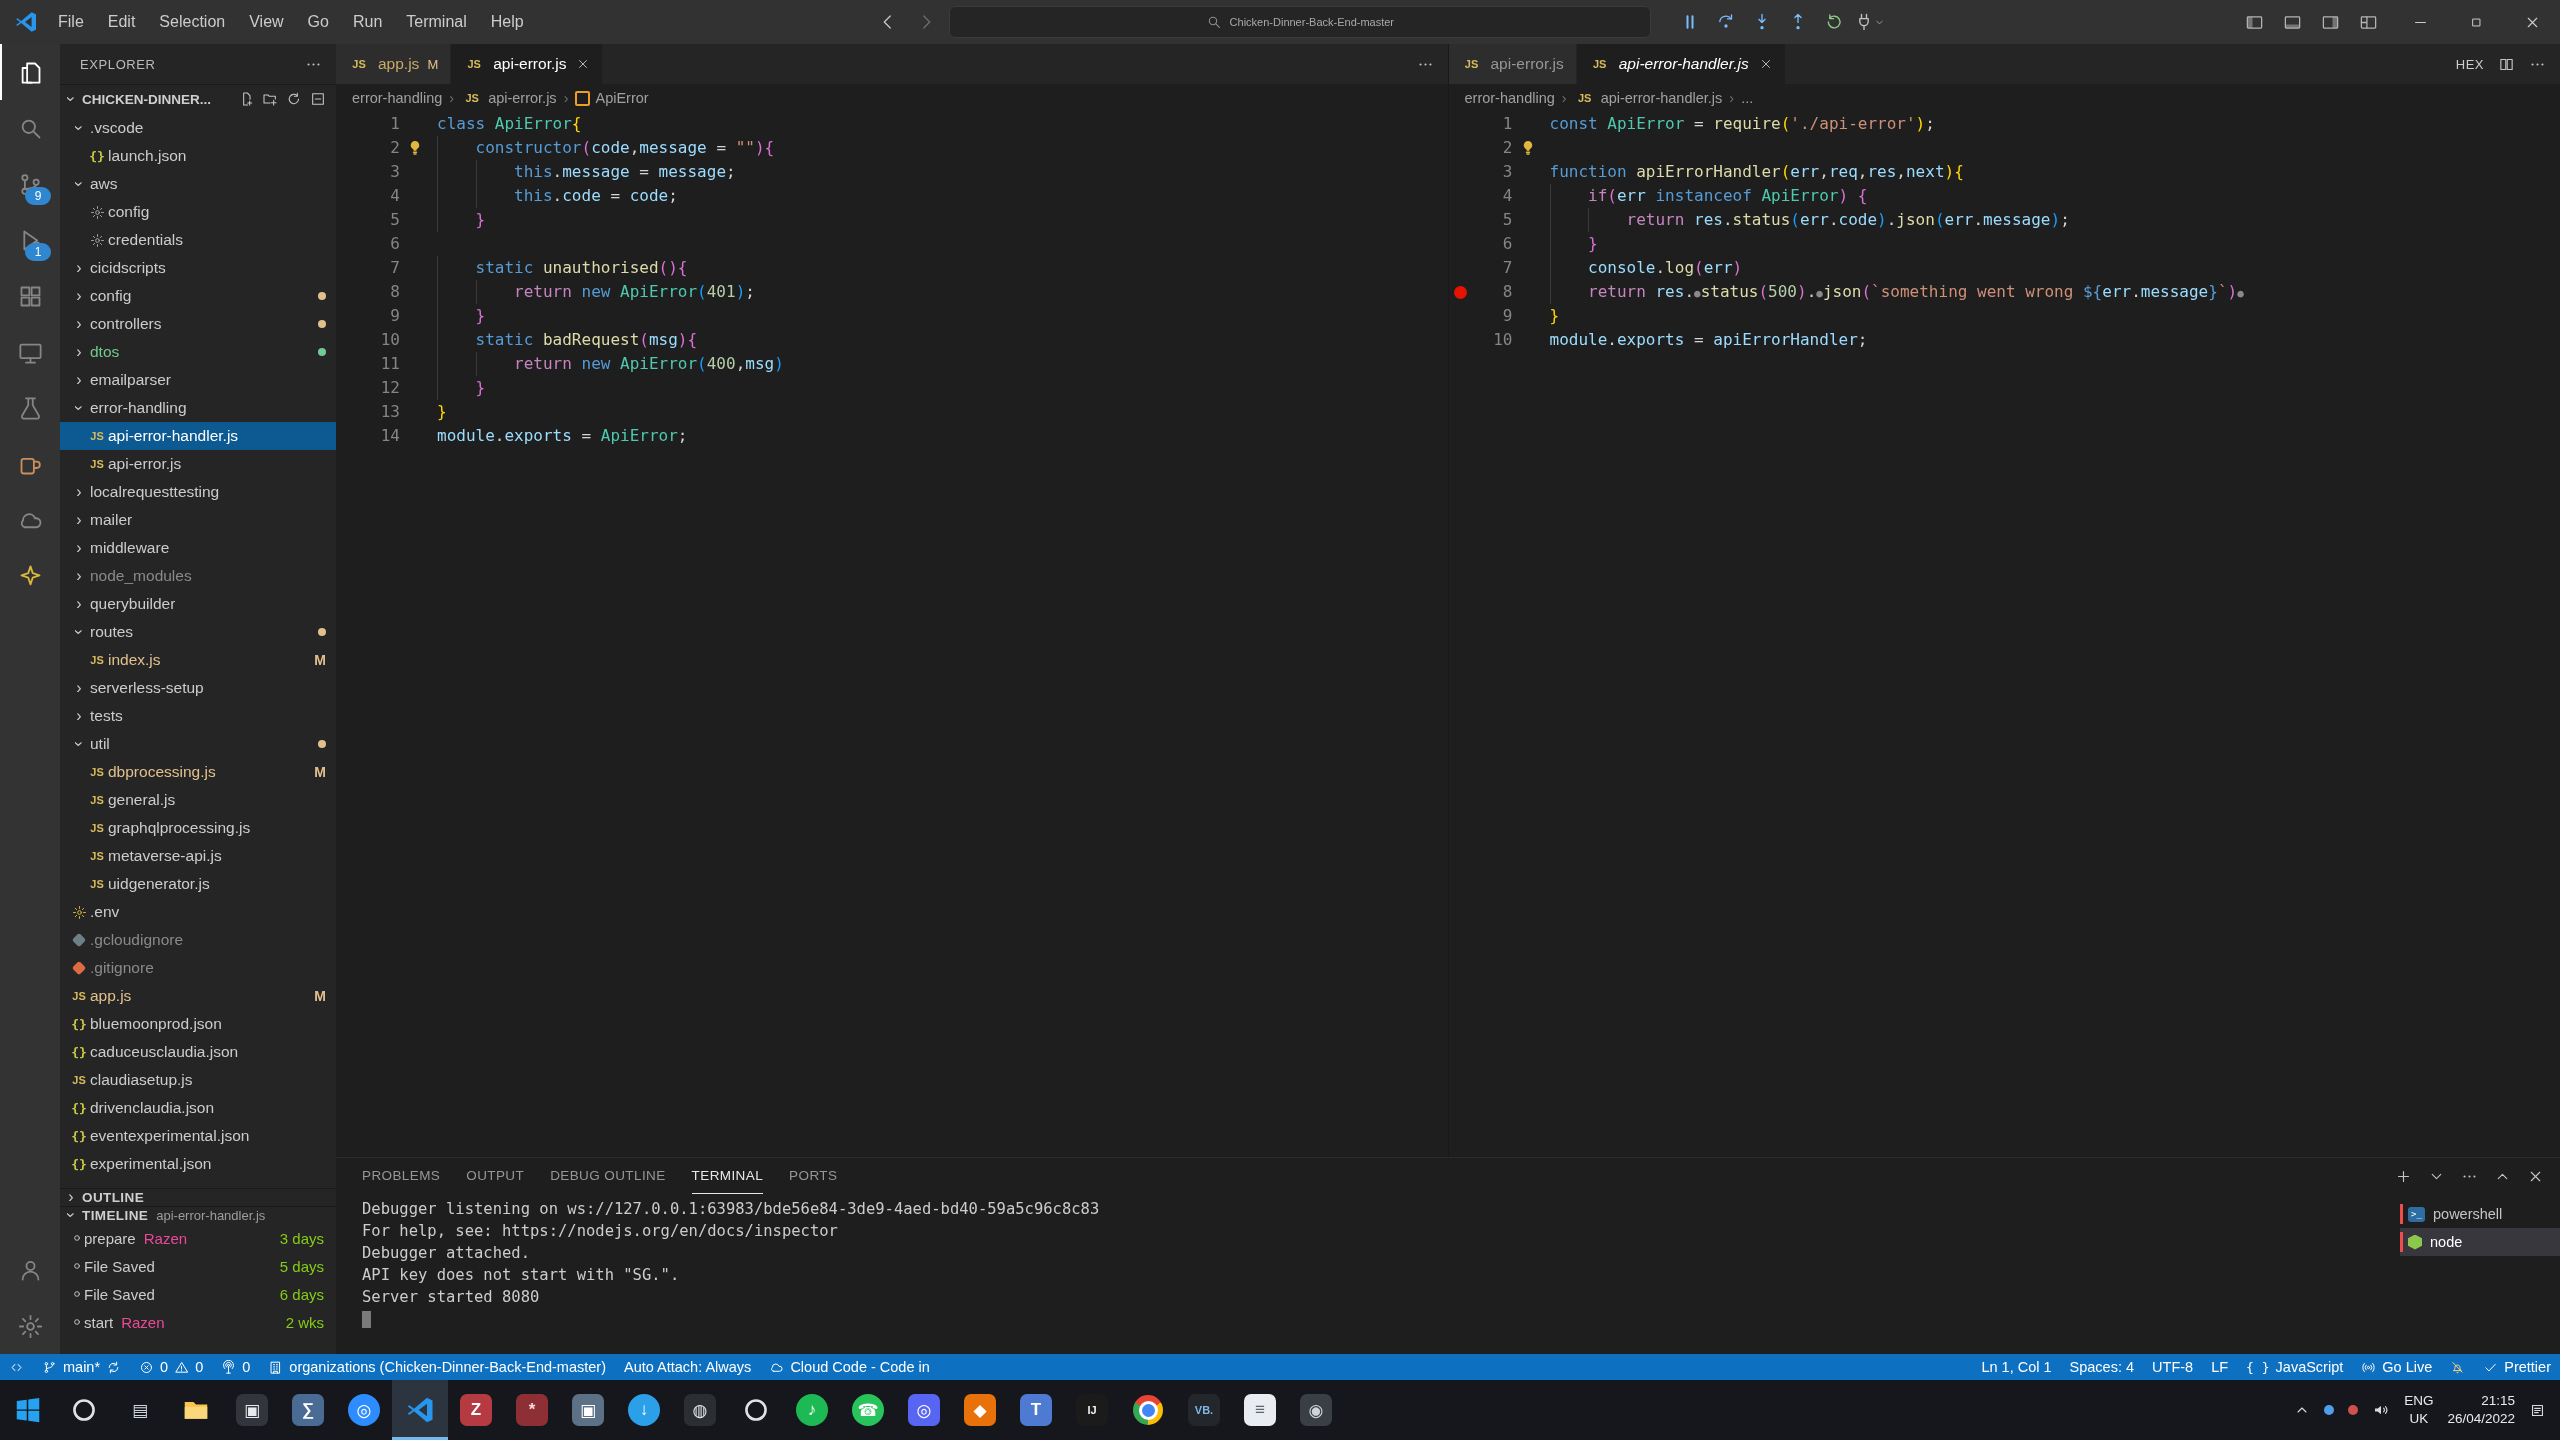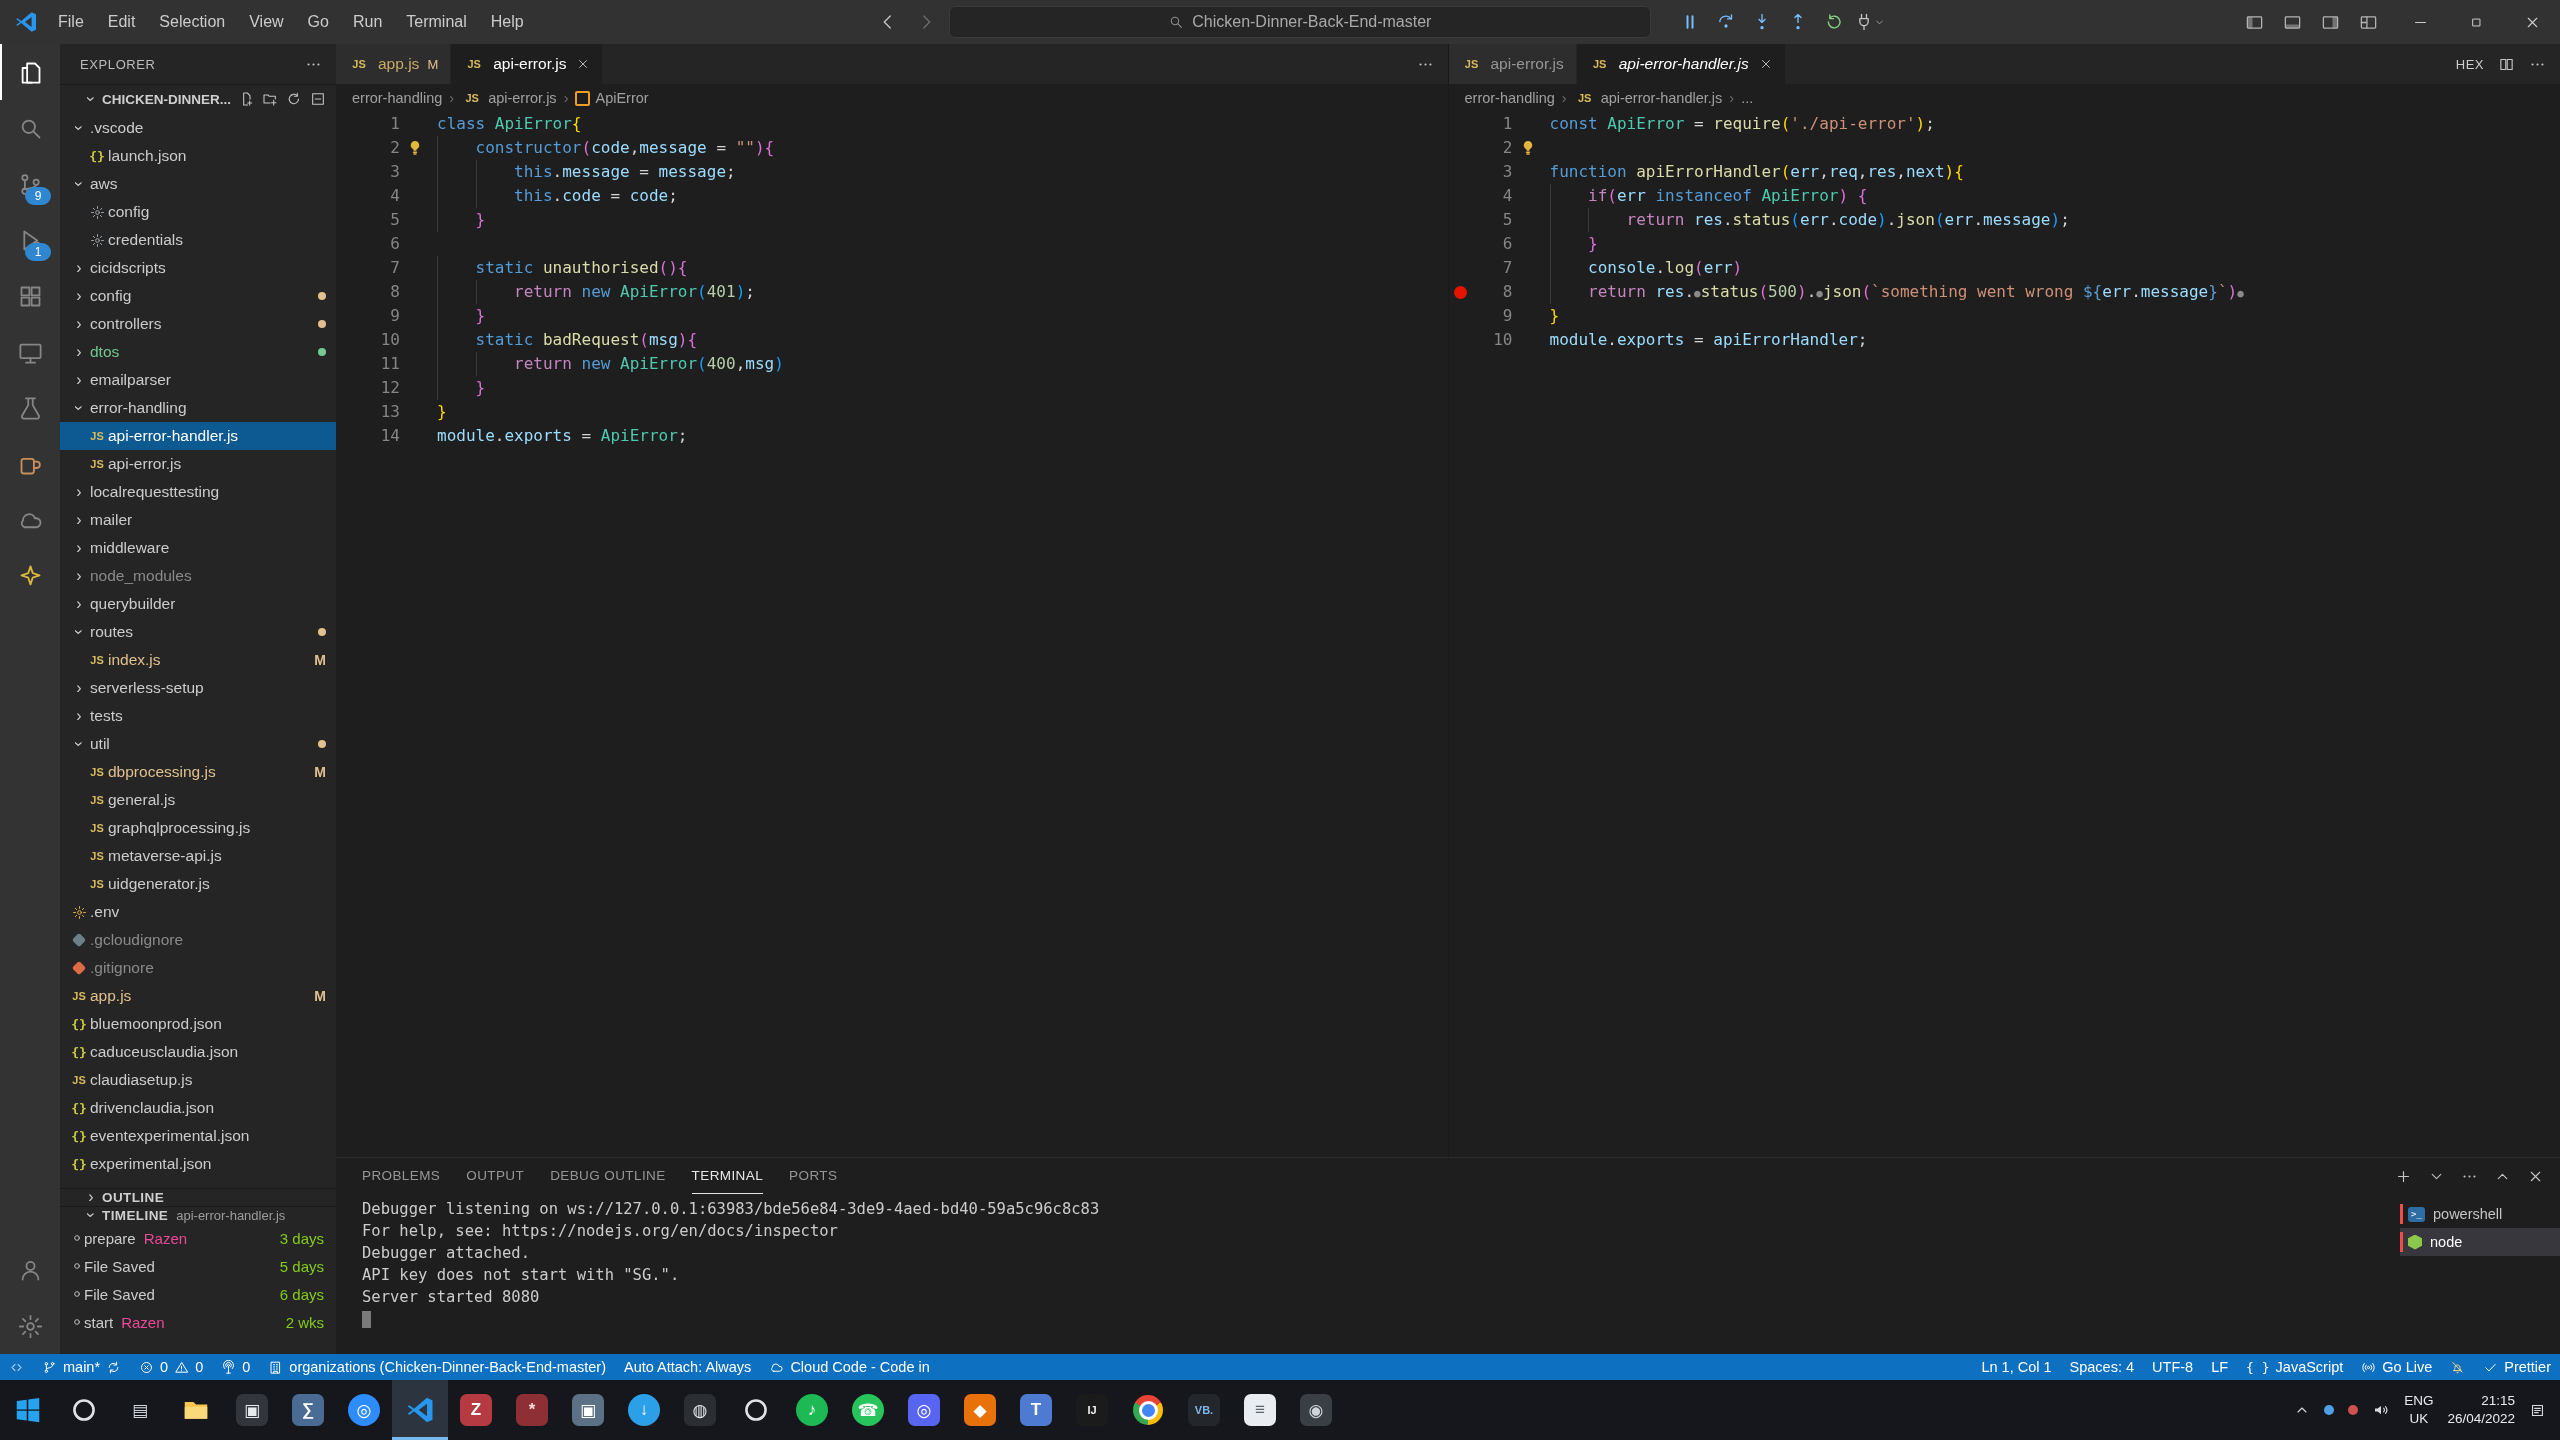--- a/index.html
+++ b/index.html
@@ -11,21 +11,21 @@
 
   
   .titlebar{flex:0 0 44px;background:#323233;display:flex;align-items:center;font-size:16px;color:#cccccc;}
   .vslogo{margin:0 8px 0 14px;font-size:24px;}
   .menubar{display:flex;height:100%;}
   .menu-item{padding:0 12px;display:flex;align-items:center;}
   .tb-center{flex:1;display:flex;align-items:center;justify-content:center;gap:8px;min-width:0;}
   .navbtn{font-size:20px;color:#cccccc;width:30px;}
   .navbtn.dim{color:#707070;}
   .searchbox{width:700px;height:30px;background:#252526;border:1px solid #3b3b3c;border-radius:6px;
-             display:flex;align-items:center;justify-content:center;gap:8px;color:#a9a9a9;font-size:16px;}
+             display:flex;align-items:center;justify-content:center;gap:8px;color:#a9a9a9;font-size:11px;}
   .searchbox .ic{font-size:16px;color:#8f8f8f;}
   .debugbar{display:flex;align-items:center;gap:2px;margin-left:14px;}
   .dbg-btn{width:34px;height:32px;display:flex;align-items:center;justify-content:center;border-radius:5px;font-size:20px;}
   .tb-right{display:flex;align-items:center;gap:2px;margin:0 6px 0 12px;}
   .lay-btn{width:36px;height:30px;display:flex;align-items:center;justify-content:center;color:#b4b4b4;font-size:19px;border-radius:5px;}
   .wincontrols{display:flex;height:100%;}
   .win-btn{width:56px;height:100%;display:flex;align-items:center;justify-content:center;font-size:18px;color:#cccccc;}
 
   
   .mainrow{flex:1;display:flex;min-height:0;}
@@ -36,21 +36,21 @@
   .ab-item{width:60px;height:56px;position:relative;display:flex;align-items:center;justify-content:center;color:#868686;font-size:28px;}
   .ab-item.active{color:#ffffff;box-shadow:inset 2px 0 0 #ffffff;}
   .badge{position:absolute;right:9px;bottom:7px;min-width:18px;height:18px;border-radius:10px;background:#2f86d1;
          color:#fff;font-size:12px;display:flex;align-items:center;justify-content:center;padding:0 4px;}
 
   
   .sidebar{flex:0 0 276px;background:#252526;display:flex;flex-direction:column;min-height:0;}
   .sb-title-row{flex:0 0 40px;display:flex;align-items:center;padding:0 14px 0 20px;font-size:13px;letter-spacing:.6px;color:#bbbbbb;}
   .spacer{flex:1;}
   .sb-section-row{flex:0 0 30px;display:flex;align-items:center;font-weight:bold;font-size:13.5px;color:#cfcfcf;
-                  padding:0 10px 0 20px;box-shadow:inset 0 1px 0 rgba(0,0,0,.28);}
+                  padding:0 10px 0 0;box-shadow:inset 0 1px 0 rgba(0,0,0,.28);}
   .sb-actions{margin-left:auto;display:flex;gap:8px;}
   .sb-actions .ic{font-size:17px;color:#c5c5c5;}
   .chev{width:22px;flex:0 0 22px;display:inline-flex;justify-content:center;color:#cccccc;font-size:16px;font-weight:normal;}
   .chev.expanded{transform:rotate(90deg);}
   .tree{flex:1;min-height:0;overflow:hidden;font-size:15.5px;}
   .tree-row{height:28px;display:flex;align-items:center;color:#cccccc;padding-right:10px;}
   .tree-row.selected{background:#0c5a91;color:#ffffff;}
   .tree-row.dim .label{color:#8a8a8a;}
   .tree-row.modified .label{color:#e2c08d;}
   .tree-row.green .label{color:#73c991;}

